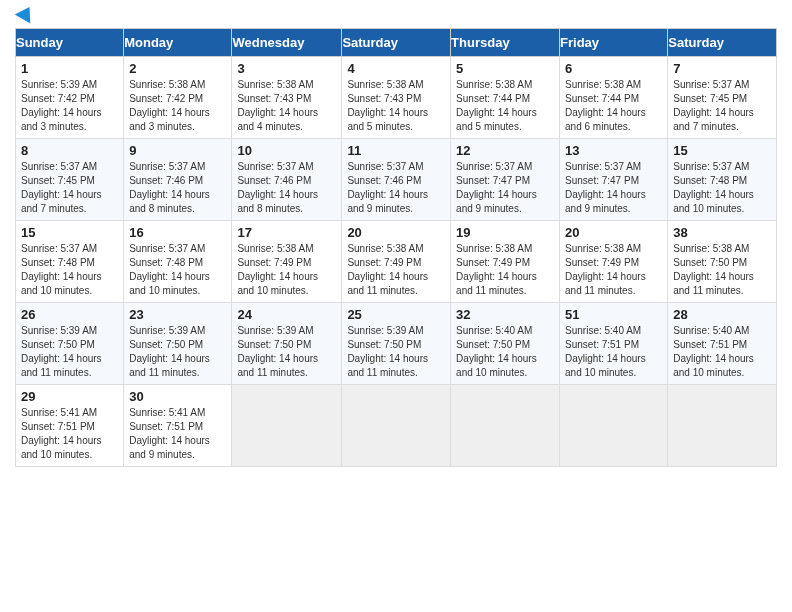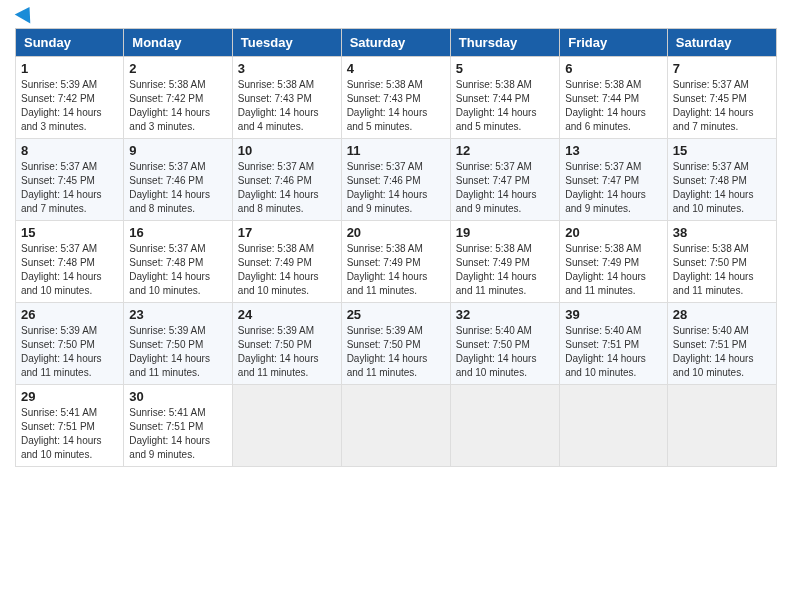--- a/index.html
+++ b/index.html
@@ -58,21 +58,21 @@
       color: #555;
     }
     .calendar-table {
       width: 100%;
       border-collapse: collapse;
       font-size: 11px;
     }
     .calendar-table thead tr th {
       background-color: #1a5fa8;
       color: #fff;
-      padding: 6px 8px;
+      padding: 6px 0;
       text-align: left;
       font-size: 13px;
       font-weight: bold;
       border: 1px solid #ccc;
     }
     .calendar-table tbody tr td {
       vertical-align: top;
       padding: 4px 5px;
       border: 1px solid #ddd;
       background: #fff;
@@ -116,21 +116,21 @@
     <div class="month-title"></div>
     <div class="subtitle"></div>
   </div>
 </div>
 
 <table class="calendar-table">
   <thead>
     <tr id="weekday-header">
     <th>Sunday</th>
         <th>Monday</th>
-        <th>Tuesday</th>
+        <th>Wednesday</th>
         <th>Saturday</th>
         <th>Thursday</th>
         <th>Friday</th>
         <th>Saturday</th>
       </tr>
   </thead>
   <tbody id="calendar-body">
   <tr>
         <td>
           <span class="day-number">1</span>
@@ -236,21 +236,21 @@
         </td>
         <td>
           <span class="day-number">25</span>
           <div class="day-info">Sunrise: 5:39 AM<br>Sunset: 7:50 PM<br>Daylight: 14 hours and 11 minutes.</div>
         </td>
         <td>
           <span class="day-number">32</span>
           <div class="day-info">Sunrise: 5:40 AM<br>Sunset: 7:50 PM<br>Daylight: 14 hours and 10 minutes.</div>
         </td>
         <td>
-          <span class="day-number">39</span>
+          <span class="day-number">51</span>
           <div class="day-info">Sunrise: 5:40 AM<br>Sunset: 7:51 PM<br>Daylight: 14 hours and 10 minutes.</div>
         </td>
         <td>
           <span class="day-number">28</span>
           <div class="day-info">Sunrise: 5:40 AM<br>Sunset: 7:51 PM<br>Daylight: 14 hours and 10 minutes.</div>
         </td>
       </tr>
       <tr>
         <td>
           <span class="day-number">29</span>

